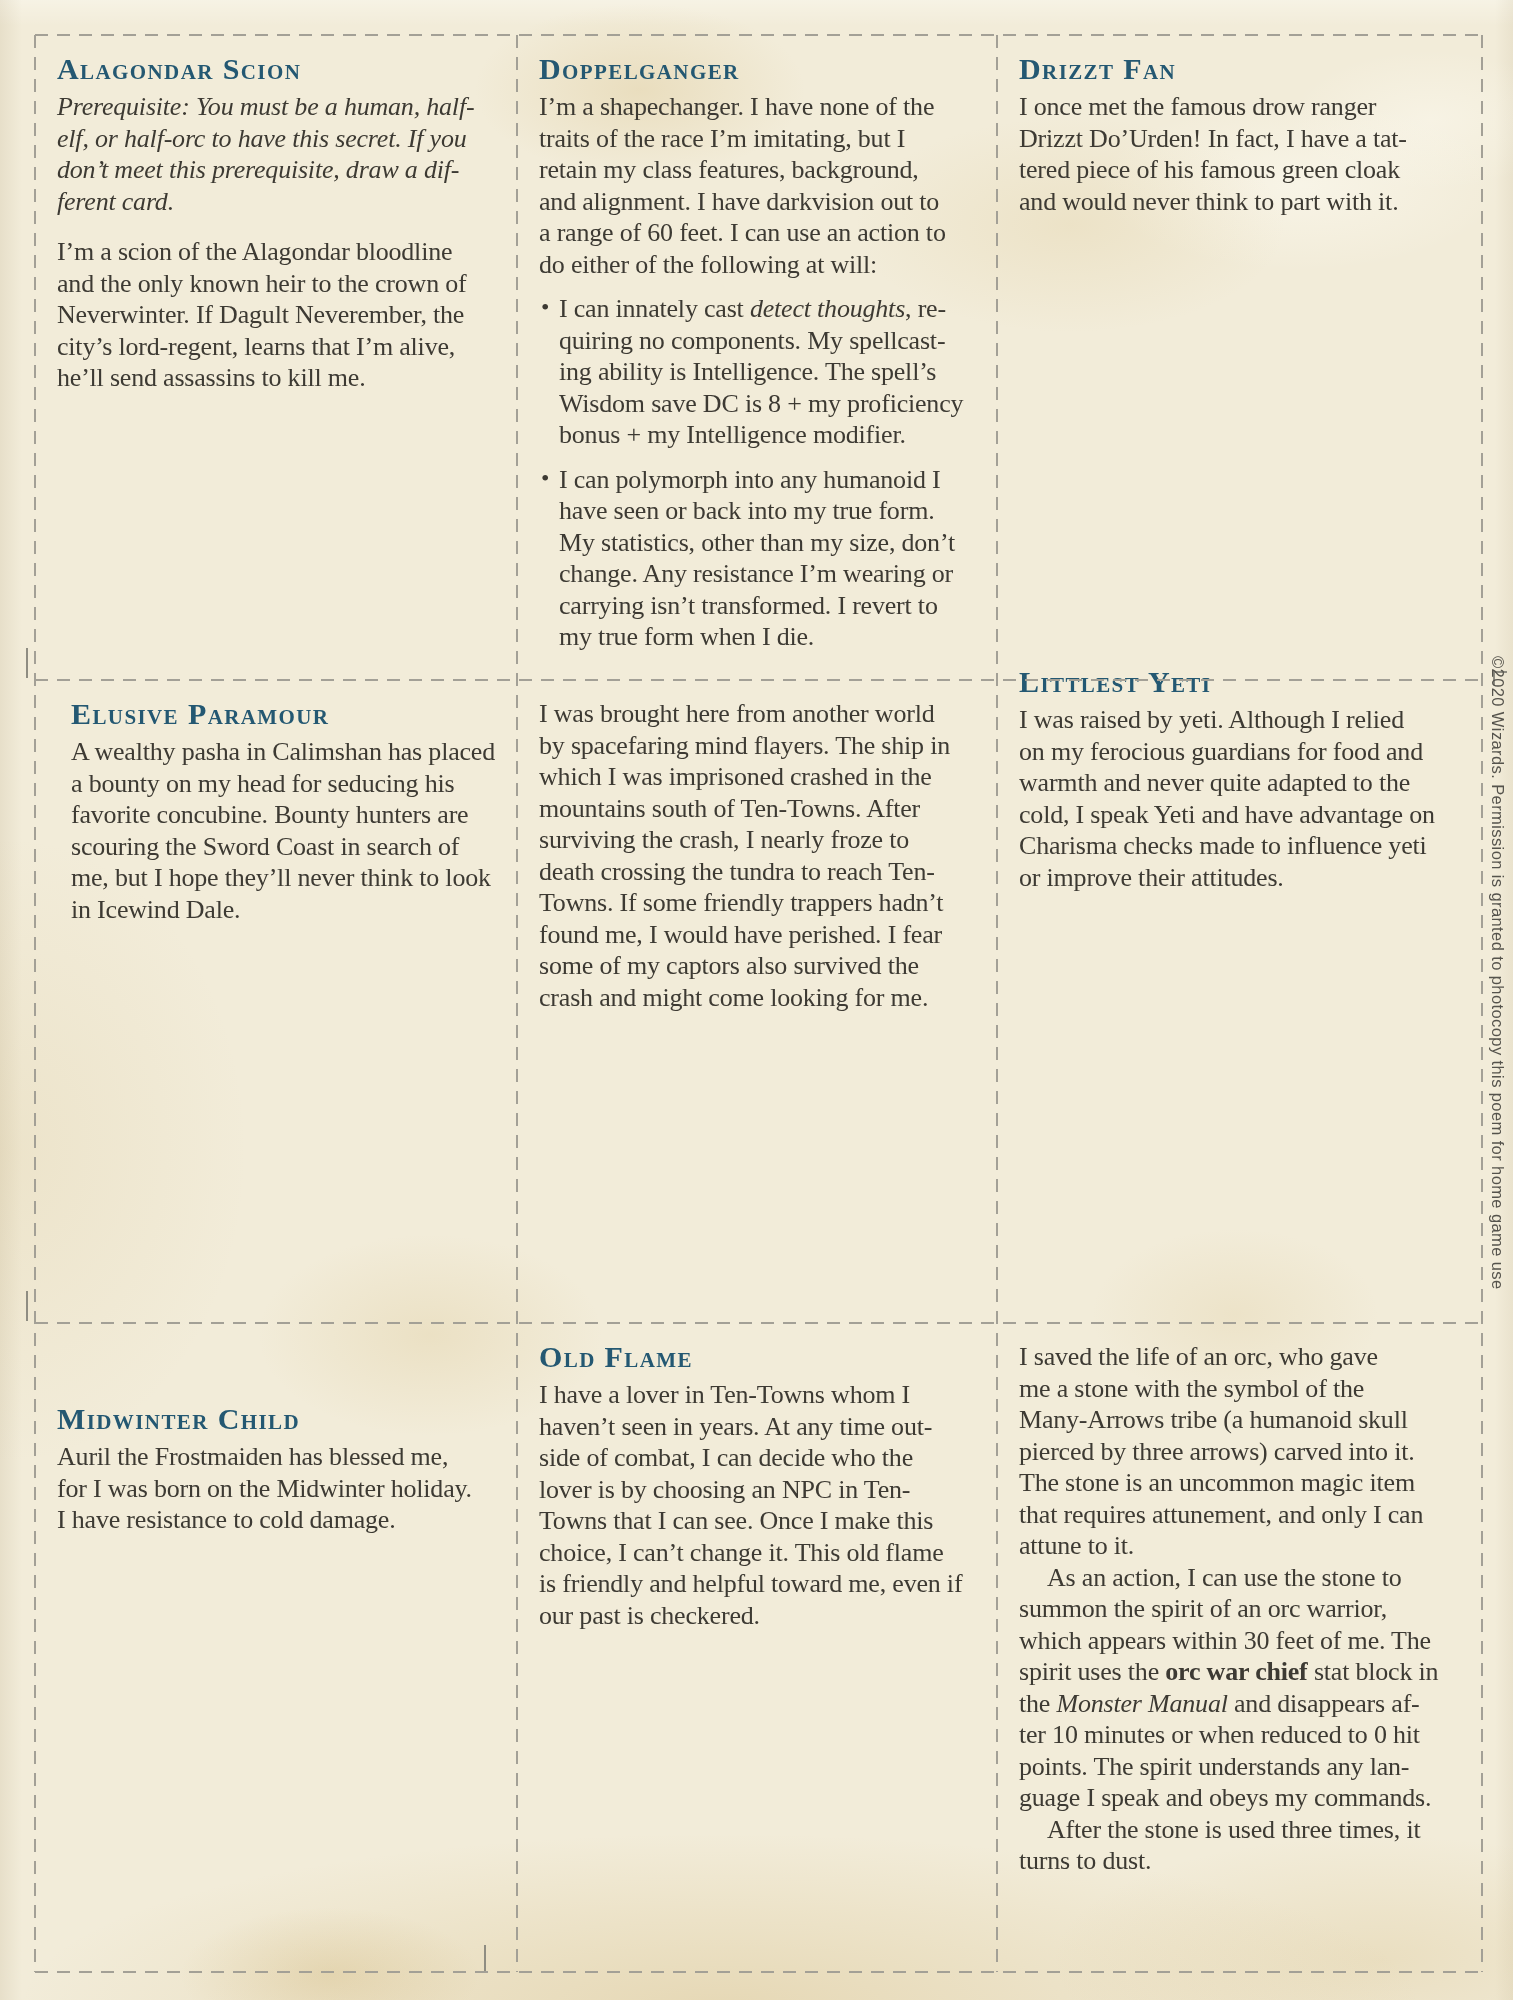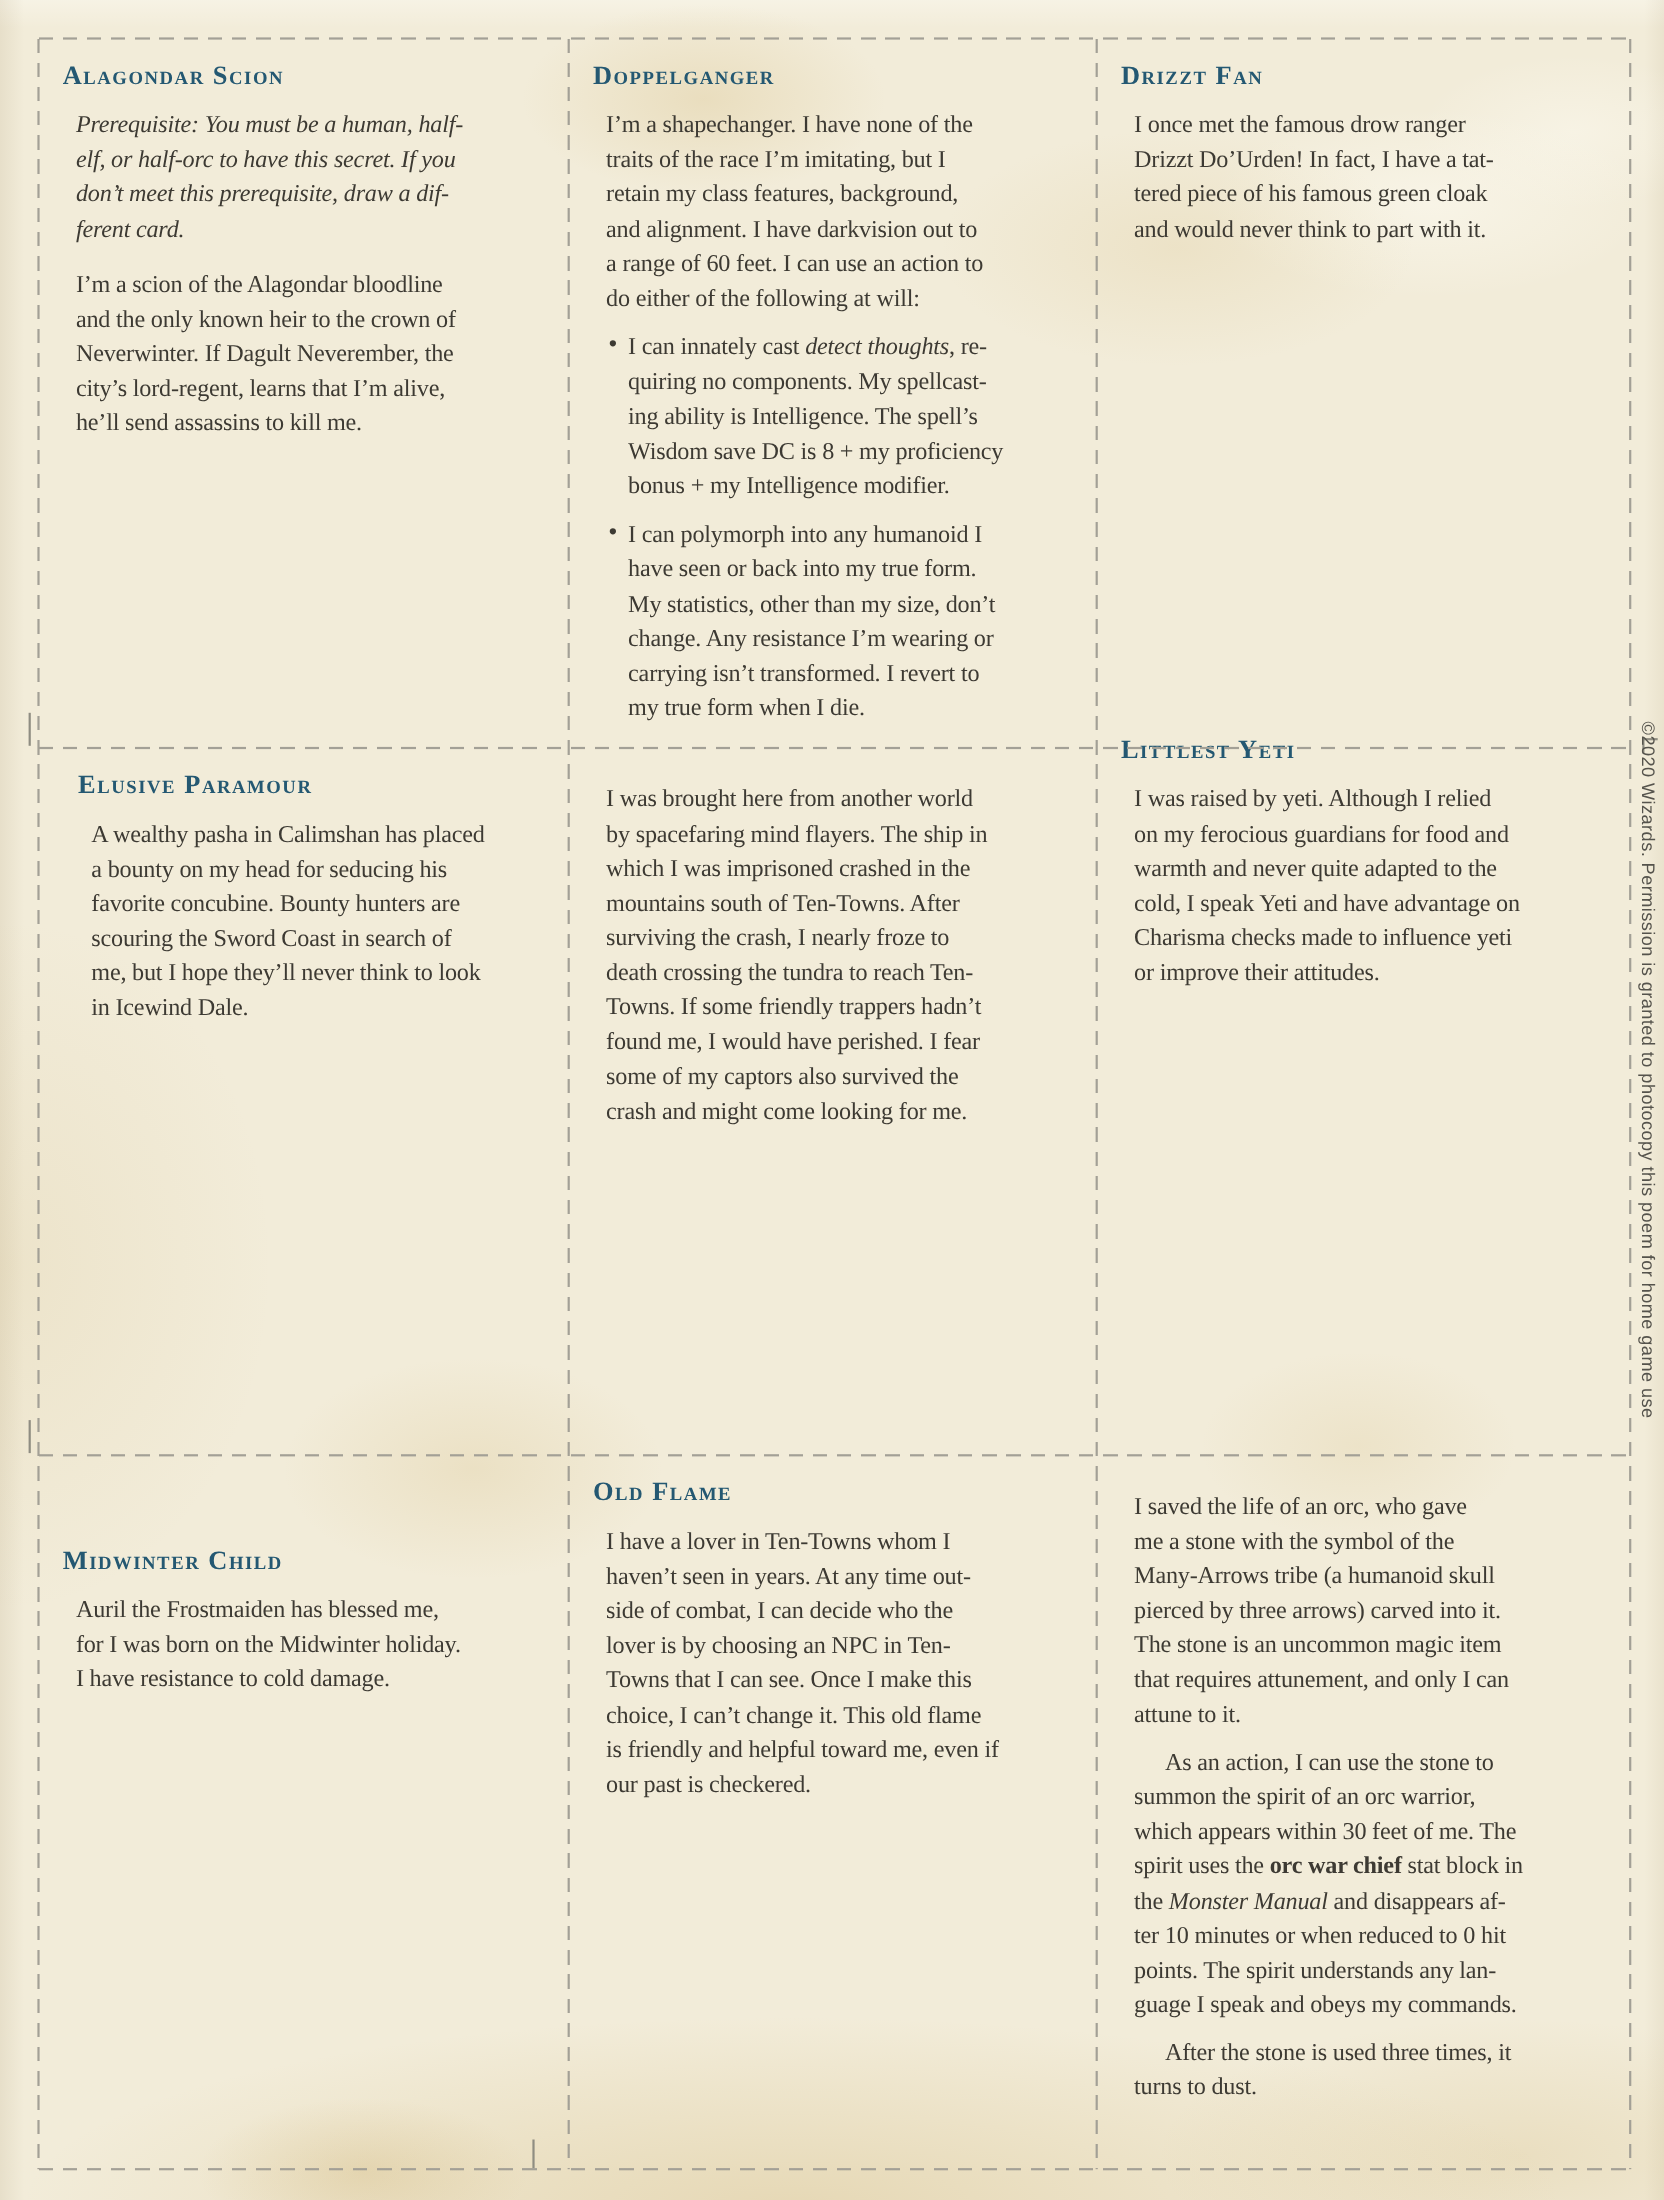--- a/index.html
+++ b/index.html
@@ -38,26 +38,26 @@
     background:repeating-linear-gradient(90deg,var(--dash) 0 13px,transparent 13px 22px);}
   .vline{position:absolute;width:2px;z-index:2;pointer-events:none;
     background:repeating-linear-gradient(180deg,var(--dash) 0 13px,transparent 13px 22px);}
   .mark{position:absolute;background:#8f8d82;z-index:2;pointer-events:none;}
   
   .card{position:absolute;z-index:1;padding:18px 10px 0 22px;}
   .card h2{
     margin:0 0 6px 0;
     font-family:"Liberation Serif","DejaVu Serif",serif;
     font-variant:small-caps;font-weight:700;
-    font-size:24px;line-height:32px;letter-spacing:1.4px;
+    font-size:30px;line-height:32px;letter-spacing:1.4px;
     color:var(--title);
   }
   .txt{
-    margin:12px;white-space:pre-line;
-    font-size:22px;line-height:31.5px;letter-spacing:-0.2px;
+    margin:0;white-space:pre-line;
+    font-size:26px;line-height:31.5px;letter-spacing:-0.2px;
     color:var(--body);
   }
   .prereq{font-style:italic;}
   .gap-top{margin-top:19px;}
   .ind{text-indent:28px;}
   ul.bullets{list-style:none;margin:13px 0 0 0;padding:0;}
   ul.bullets li{position:relative;padding-left:20px;}
   ul.bullets li + li{margin-top:13px;}
   ul.bullets li::before{content:"\2022";position:absolute;left:2px;top:-1px;color:var(--body);font-size:24px;}
   

